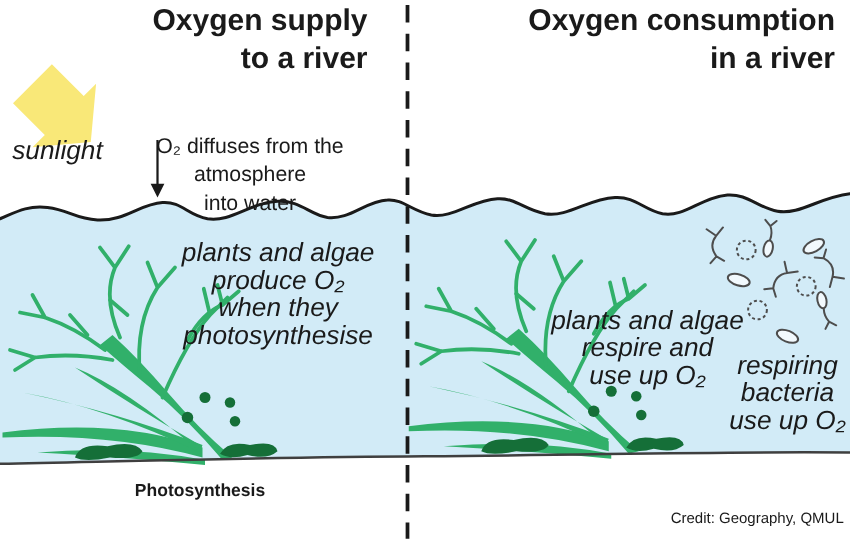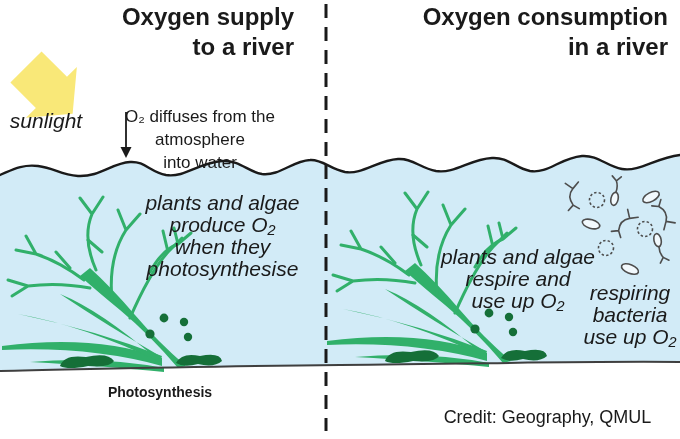--- a/index.html
+++ b/index.html
@@ -6,21 +6,21 @@
   #stage{
     position:relative;width:680px;height:439px;overflow:hidden;
     background:#fff;font-family:"Liberation Sans",sans-serif;color:var(--text);
   }
   #scene{position:absolute;left:0;top:0;}
   .t{position:absolute;white-space:pre-line;text-align:center;color:var(--text);}
   .title{font-size:24px;font-weight:bold;line-height:30px;text-align:right;}
   .body{font-size:21px;line-height:22px;font-style:italic;}
   .diffuse{font-size:17px;line-height:23px;}
   .process{font-size:14px;font-weight:bold;line-height:24px;}
-  .credit{font-size:18px;text-align:center;}
+  .credit{font-size:12px;text-align:right;}
   
   .water{fill:var(--water);}
   .waveline{fill:none;stroke:var(--outline);stroke-width:2.4;stroke-linecap:round;}
   .bedline{fill:none;stroke:var(--bed);stroke-width:2;}
   .divider{stroke:var(--outline);stroke-width:3;stroke-dasharray:14 9;}
   .sun{fill:var(--sun);}
   .plant-fill{fill:var(--plant);}
   .plant-stroke{fill:none;stroke:var(--plant);stroke-width:3;stroke-linecap:round;}
   .dark{fill:var(--plantdark);}
   .bact{fill:none;stroke:var(--bact);stroke-width:1.6;stroke-linecap:round;}

